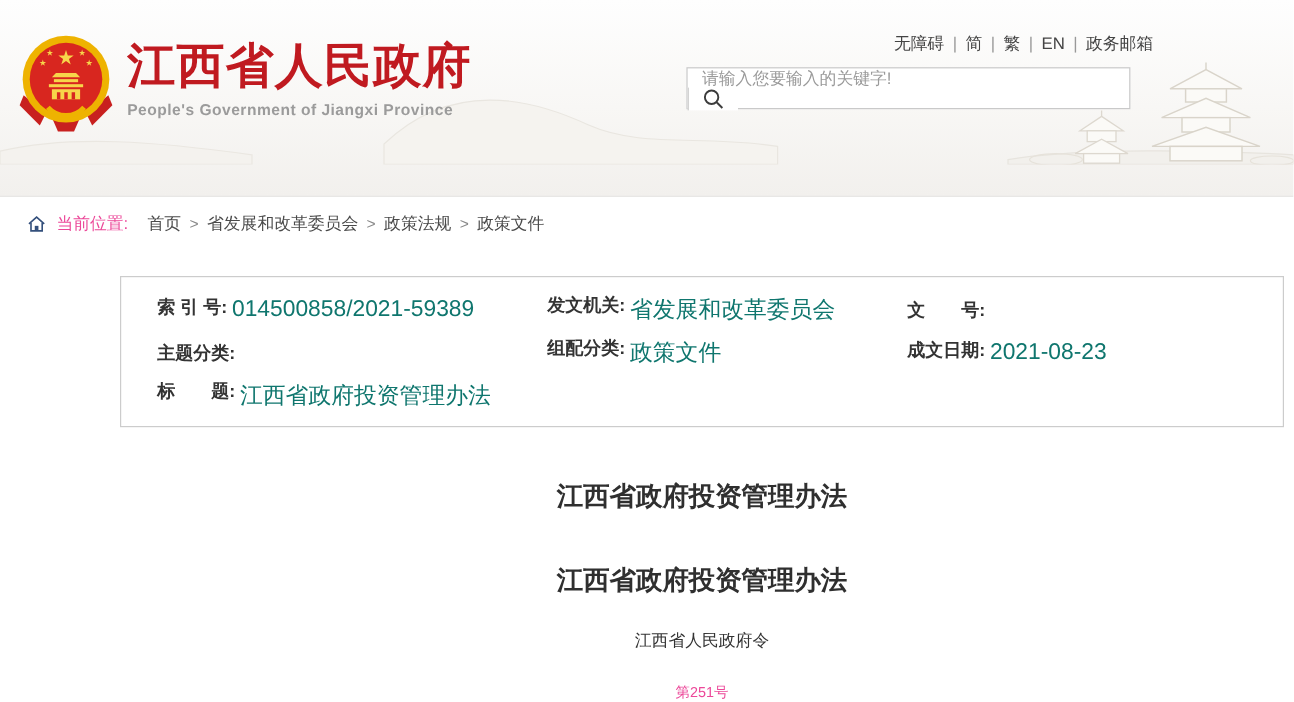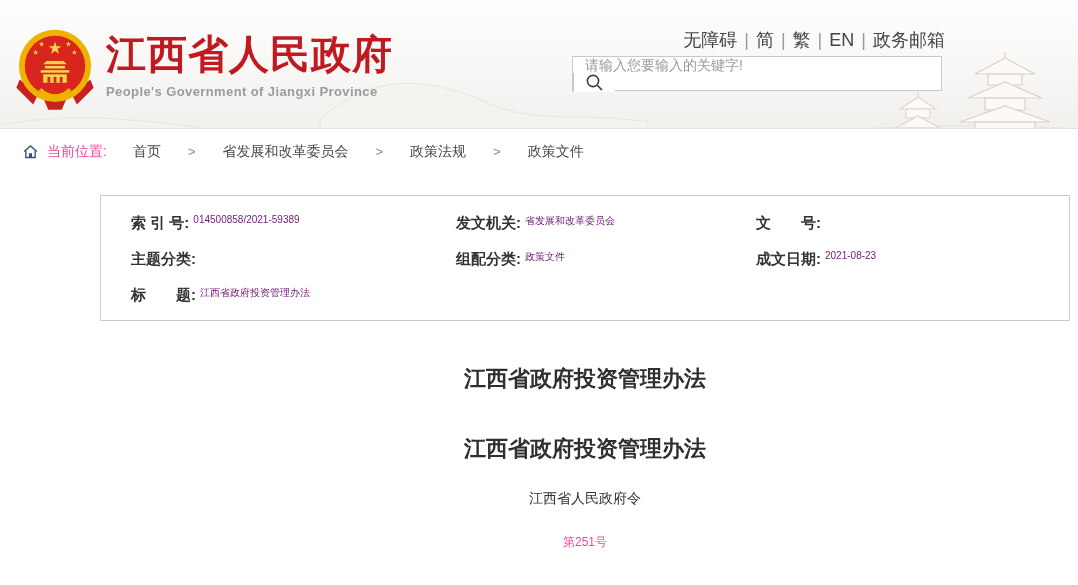--- a/index.html
+++ b/index.html
@@ -1,62 +1,62 @@
 <!DOCTYPE html>
 <html><head>
 <meta charset="utf-8">
 <style>
   * { margin:0; padding:0; box-sizing:border-box; }
   html,body { width:1078px; height:585px; background:#fff; overflow:hidden;
               font-family:"Liberation Sans","DejaVu Sans",sans-serif; color:#333; }
 
   
-  .site-header { position:relative; width:1078px; height:129px;
+  .site-header { position:relative; width:1078px; height:164px;
     background:linear-gradient(180deg,#fefefe 0%,#f8f7f5 55%,#f2f0ed 100%);
     border-bottom:1px solid #e3e2df; overflow:hidden; }
   .watermark { position:absolute; inset:0; pointer-events:none; }
 
   .logo-block { position:absolute; left:13px; top:27px; display:flex; align-items:flex-start; }
   .emblem { width:84px; height:88px; }
   .title-block { margin-left:9px; padding-top:7px; }
   .site-title { font-size:40px; font-weight:bold; color:#c01a20; letter-spacing:1px; line-height:1.05;
                 font-family:"Liberation Serif","DejaVu Serif",serif; }
   .site-subtitle { margin-top:8px; font-size:13px; font-weight:bold; color:#9b9b9b; letter-spacing:0.4px; }
 
-  .quick-links { position:absolute; top:28px; right:133px; font-size:18px; color:#444; white-space:nowrap; }
+  .quick-links { position:absolute; top:28px; right:117px; font-size:14px; color:#444; white-space:nowrap; }
   .quick-links a { color:#444; text-decoration:none; cursor:pointer; }
   .quick-links .sep { color:#999; padding:0 7px; }
 
   .search-bar { position:absolute; left:572px; top:56px; width:370px; height:35px;
                 display:flex; background:#fff; border:1px solid #c9c9c9;flex-direction:column; }
   .search-input { flex:1; border:none; outline:none; padding:0 12px; font-size:14px; color:#333;
                   font-family:inherit; background:transparent; }
   .search-input::placeholder { color:#9a9a9a; }
   .search-btn { width:42px; border:none; border-left:1px solid #c9c9c9; background:#fff;
                 display:flex; align-items:center; justify-content:center; cursor:pointer; }
 
   
   .breadcrumb-bar { height:45px; background:#fff; display:flex; align-items:center; padding-left:22px;
                     font-size:14px; color:#555; }
   .crumb-label { margin-left:8px; color:#ec4899; }
-  .crumb-nav { margin-left:26px; display:flex; align-items:center;gap:20px; }
+  .crumb-nav { margin-left:16px; display:flex; align-items:center; }
   .crumb-nav a { color:#4a4a4a; text-decoration:none; cursor:pointer; }
   .crumb-sep { color:#888; margin:0 7px; font-size:13px; }
 
   
   .main { margin-left:100px; width:970px; }
 
   .meta-box { margin-top:21px; border:1px solid #ccc; padding:9px 0 7px 0; background:#fff; }
   .meta-row { display:flex; align-items:center; height:36px; }
   .meta-cell { display:flex; align-items:flex-start; }
   .meta-cell.c1 { width:355px; padding-left:30px; }
   .meta-cell.c2 { width:300px; }
   .meta-cell.c3 { flex:1; }
   .meta-label { font-weight:bold; font-size:15px; color:#333; white-space:pre; }
-  .meta-value { font-size:10px; color:#701a75; margin-left:4px; white-space:pre; }
+  .meta-value { font-size:19px; color:#0f766e; margin-left:4px; white-space:pre; }
 
   .doc { text-align:center; }
   .doc-title { margin-top:45px; font-size:22px; font-weight:bold; color:#2f2f2f; line-height:26px; }
   .doc-title-repeat { margin-top:44px; font-size:22px; font-weight:bold; color:#2f2f2f; line-height:26px; }
   .decree-heading { margin-top:24px; font-size:14px; font-weight:normal; color:#333; line-height:24px; }
   .decree-number { margin-top:21px; font-size:12px; color:#ec4899; line-height:22px; }
 </style>
 </head>
 <body>
 

